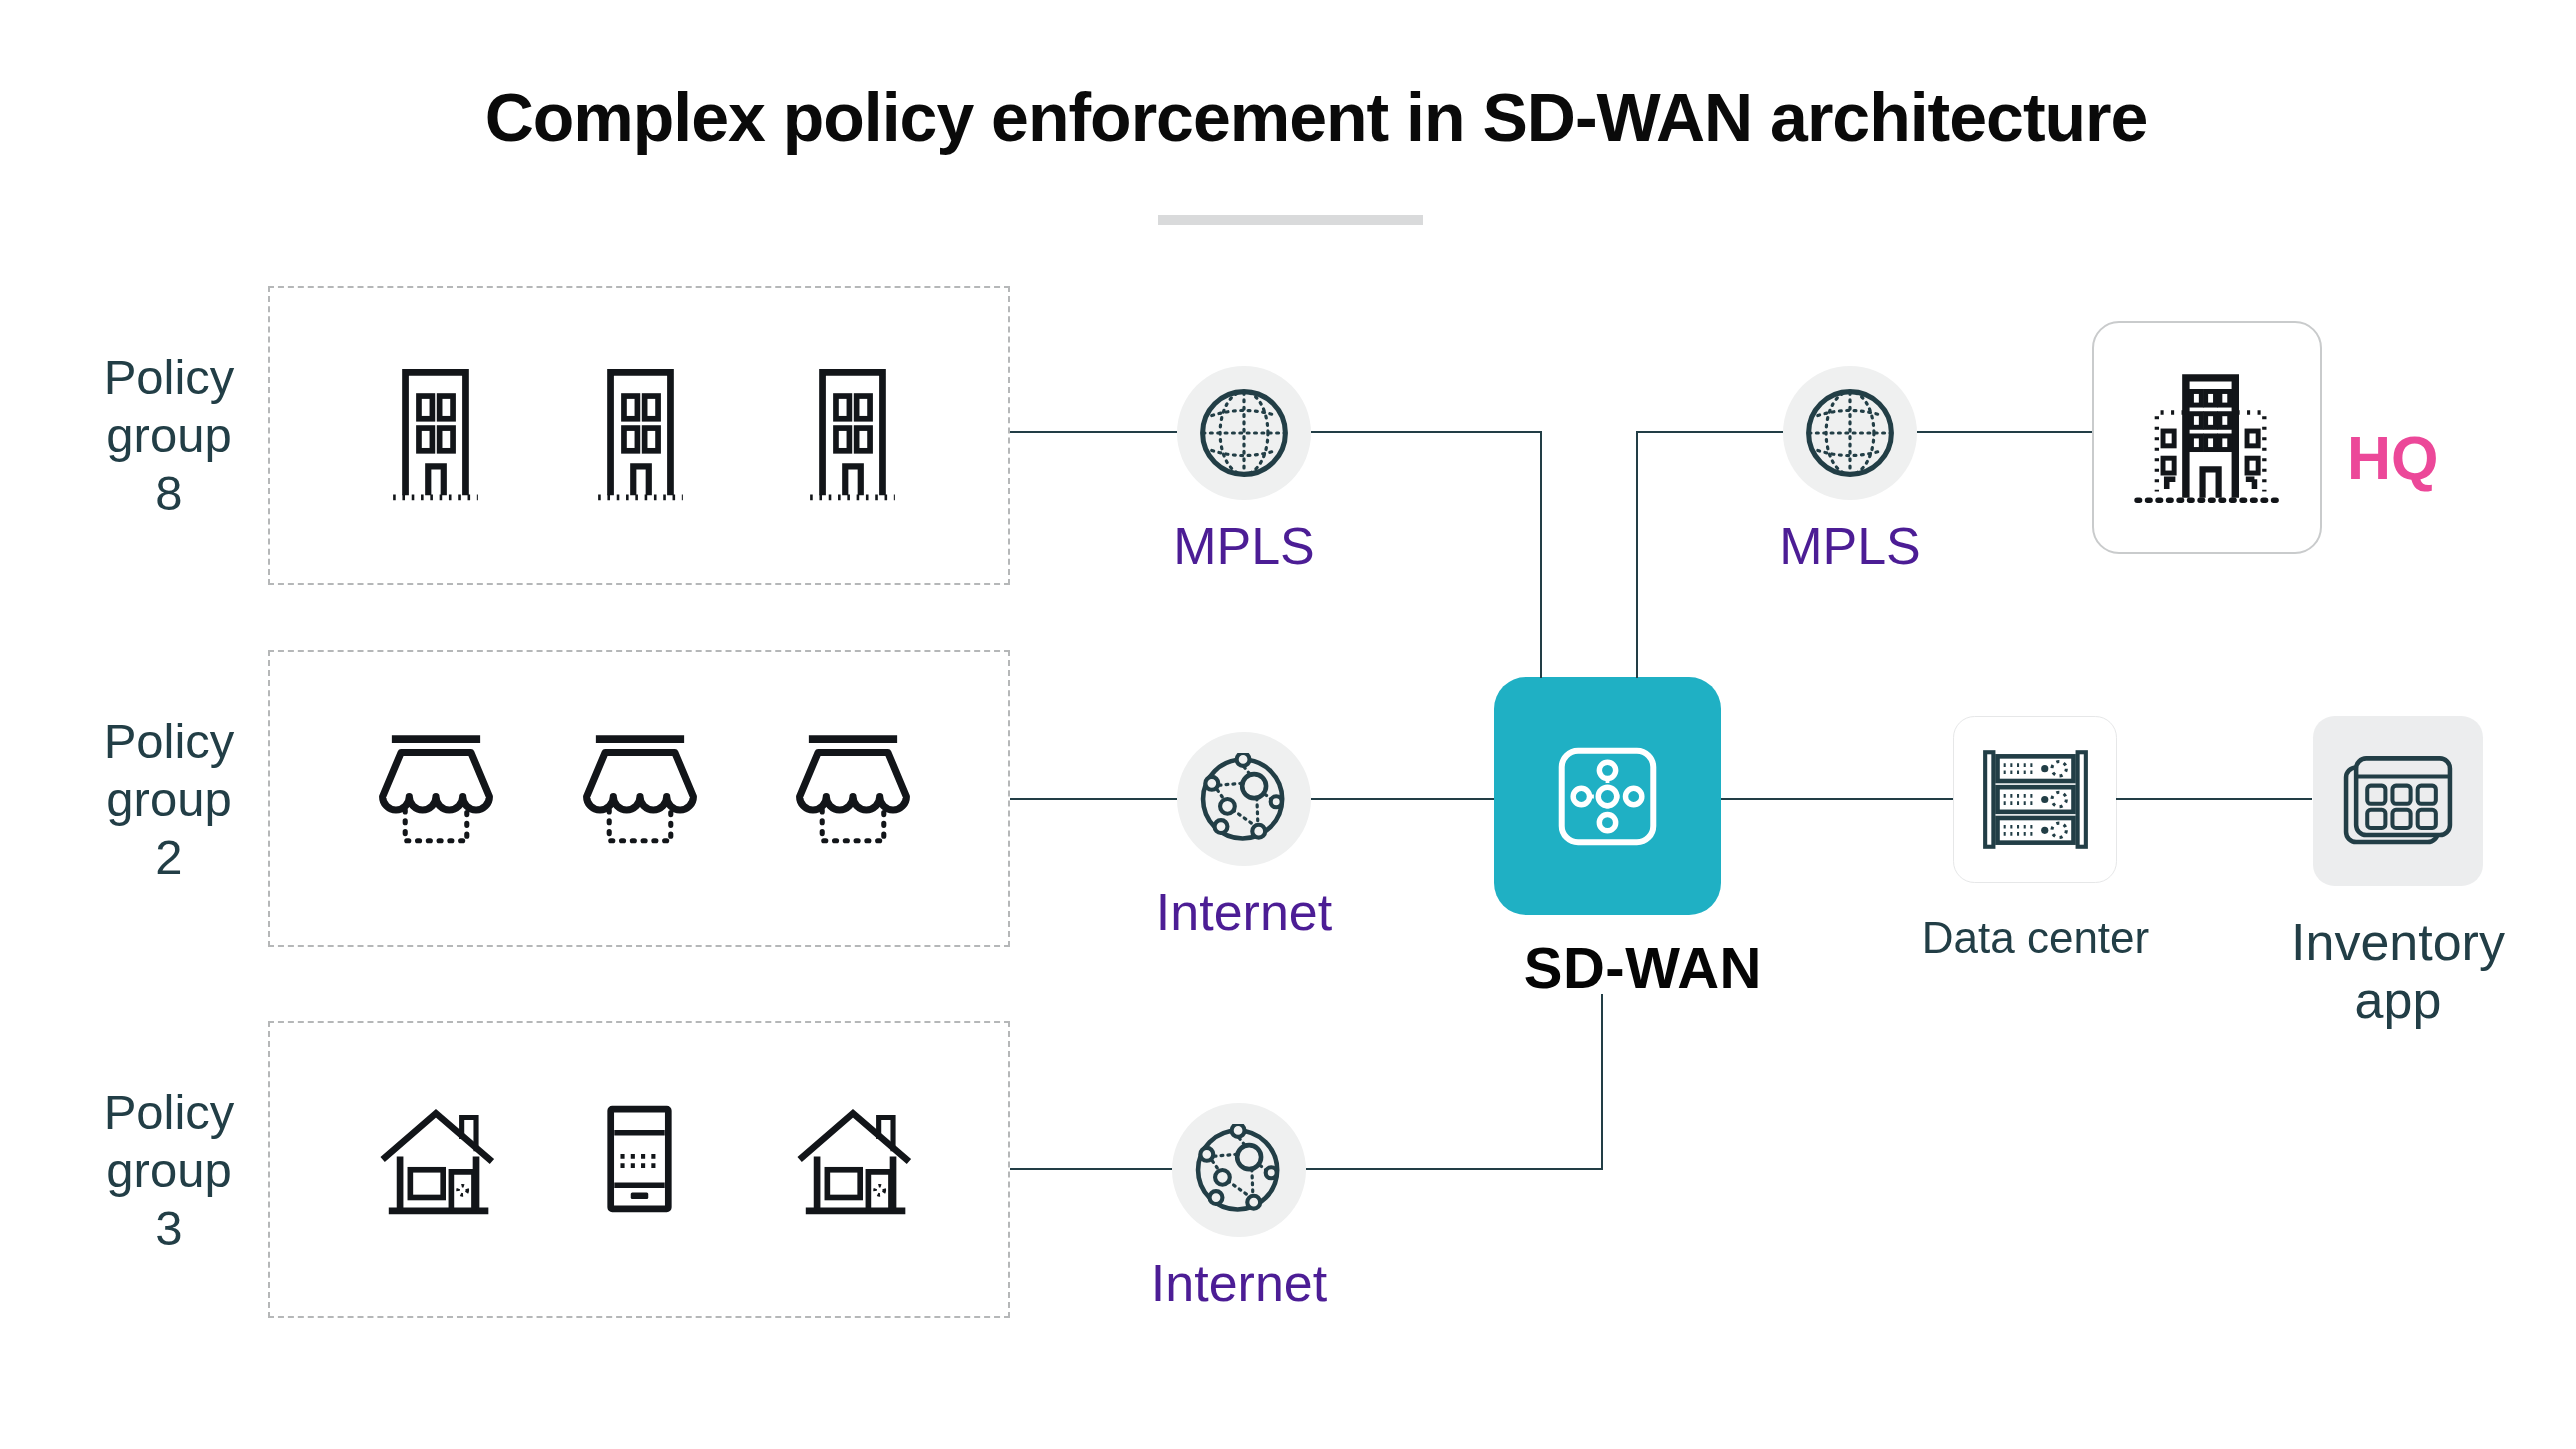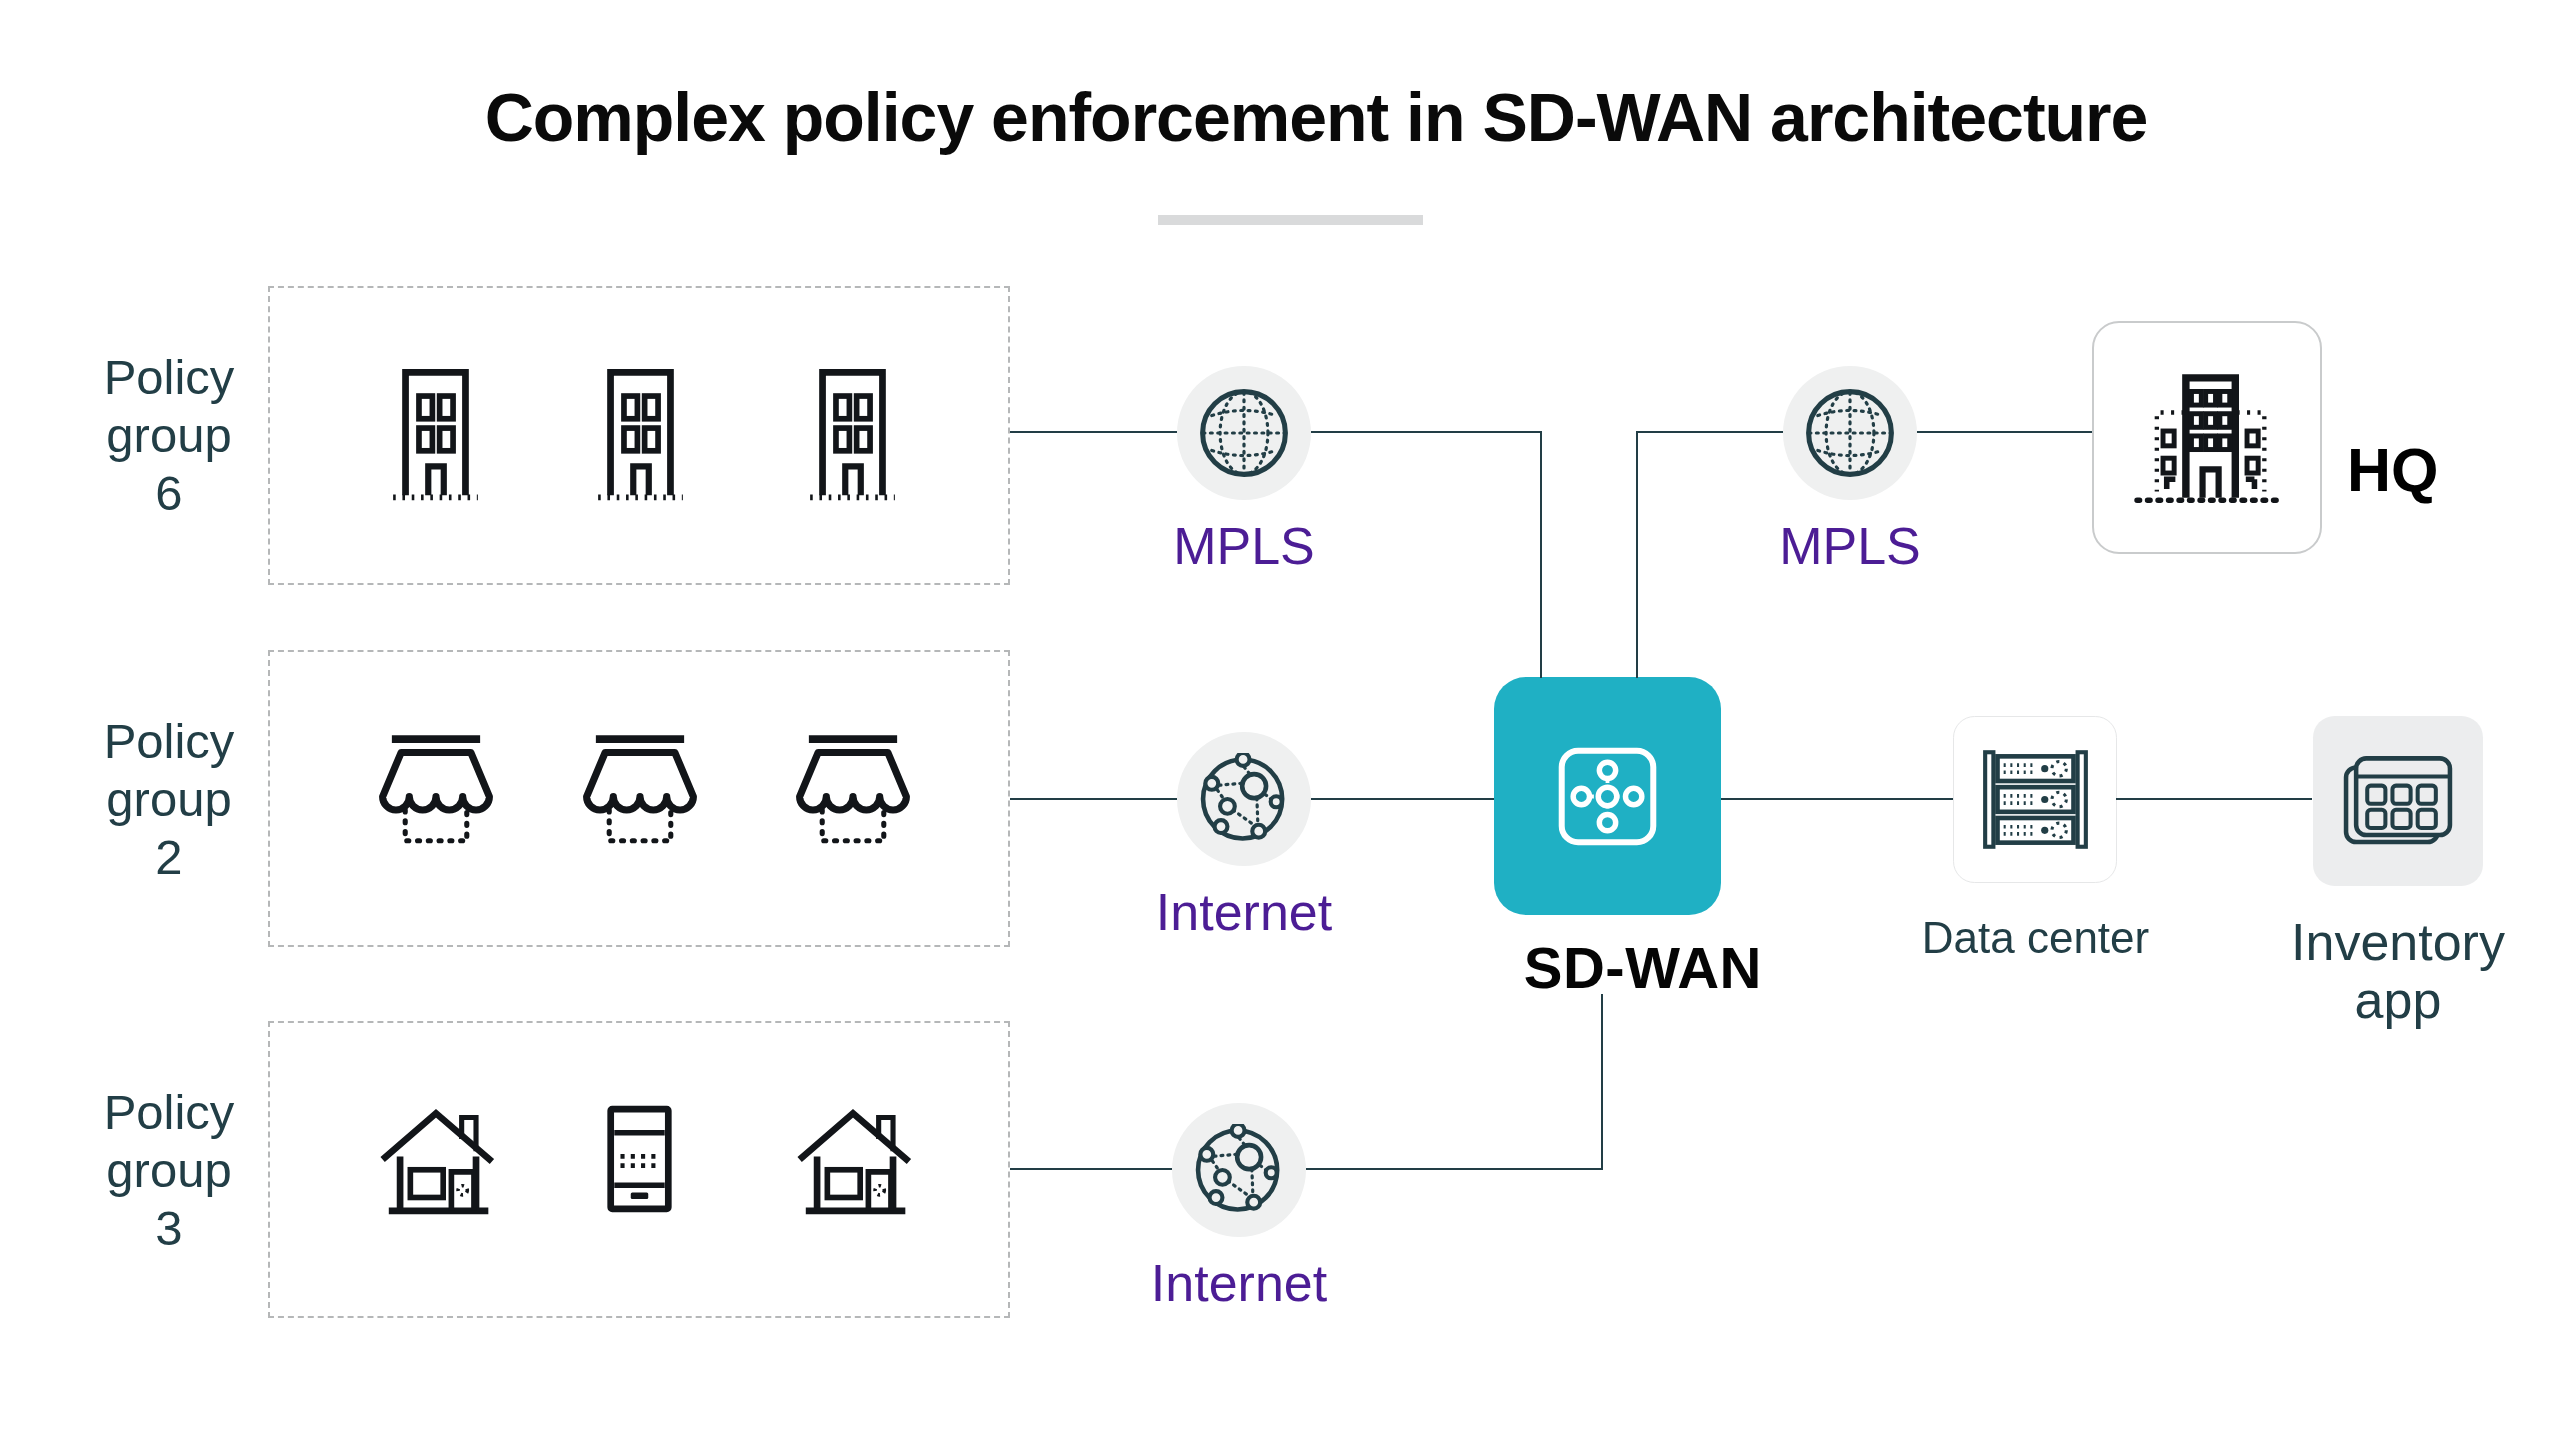--- a/index.html
+++ b/index.html
@@ -31,21 +31,21 @@
 
   .hub-box{position:absolute;left:1494px;top:677px;width:227px;height:238px;
            border-radius:32px;background:#1fb0c4;display:flex;align-items:center;justify-content:center;}
   .hub-label{position:absolute;left:1453px;top:934px;width:309px;text-align:right;
              font-size:58px;font-weight:800;letter-spacing:0.5px;color:#050505;}
 
   .hq-card{position:absolute;left:2092px;top:321px;width:230px;height:233px;background:#ffffff;
            border:2.1px solid #c9cbcc;border-radius:27px;box-sizing:border-box;
            display:flex;align-items:center;justify-content:center;}
   .hq-label{position:absolute;left:2347px;top:423px;width:165px;font-size:61px;
-            font-weight:800;color:#000000;margin-top:12px;}
+            font-weight:800;color:#ec4899;}
 
   .dc-card{position:absolute;left:1953px;top:716px;width:164px;height:167px;background:#ffffff;
            border:1.5px solid #e6e7e8;border-radius:21.6px;box-sizing:border-box;
            display:flex;align-items:center;justify-content:center;}
   .dc-label{position:absolute;left:1855px;top:913px;width:361px;text-align:center;
             font-size:44px;font-weight:500;color:#223e46;}
 
   .inv-card{position:absolute;left:2313px;top:716px;width:170px;height:170px;background:#ecedee;
             border-radius:21.6px;display:flex;align-items:center;justify-content:center;}
   .inv-label{position:absolute;left:2264px;top:913px;width:268px;text-align:center;
@@ -59,21 +59,21 @@
 
 <div class="canvas">
 
   <div class="title">Complex policy enforcement in SD-WAN architecture</div>
   <div class="divider"></div>
 
   <div class="group-box gb1"></div>
   <div class="group-box gb2"></div>
   <div class="group-box gb3"></div>
 
-  <div class="group-label gl1">Policy group 6</div>
+  <div class="group-label gl1">Policy group 8</div>
   <div class="group-label gl2">Policy group 2</div>
   <div class="group-label gl3">Policy group 3</div>
 
   <svg class="site-icon" style="left:389px;top:365px" width="93" height="137" viewBox="0 0 180 265">
     <g fill="none" stroke="#121519" stroke-width="13">
       <path d="M32 252 V14 H148 V252"></path>
       <g stroke-width="11">
         <rect x="58" y="60" width="26" height="44"></rect>
           <rect x="98" y="60" width="26" height="44"></rect>
         <rect x="58" y="122" width="26" height="44"></rect>

